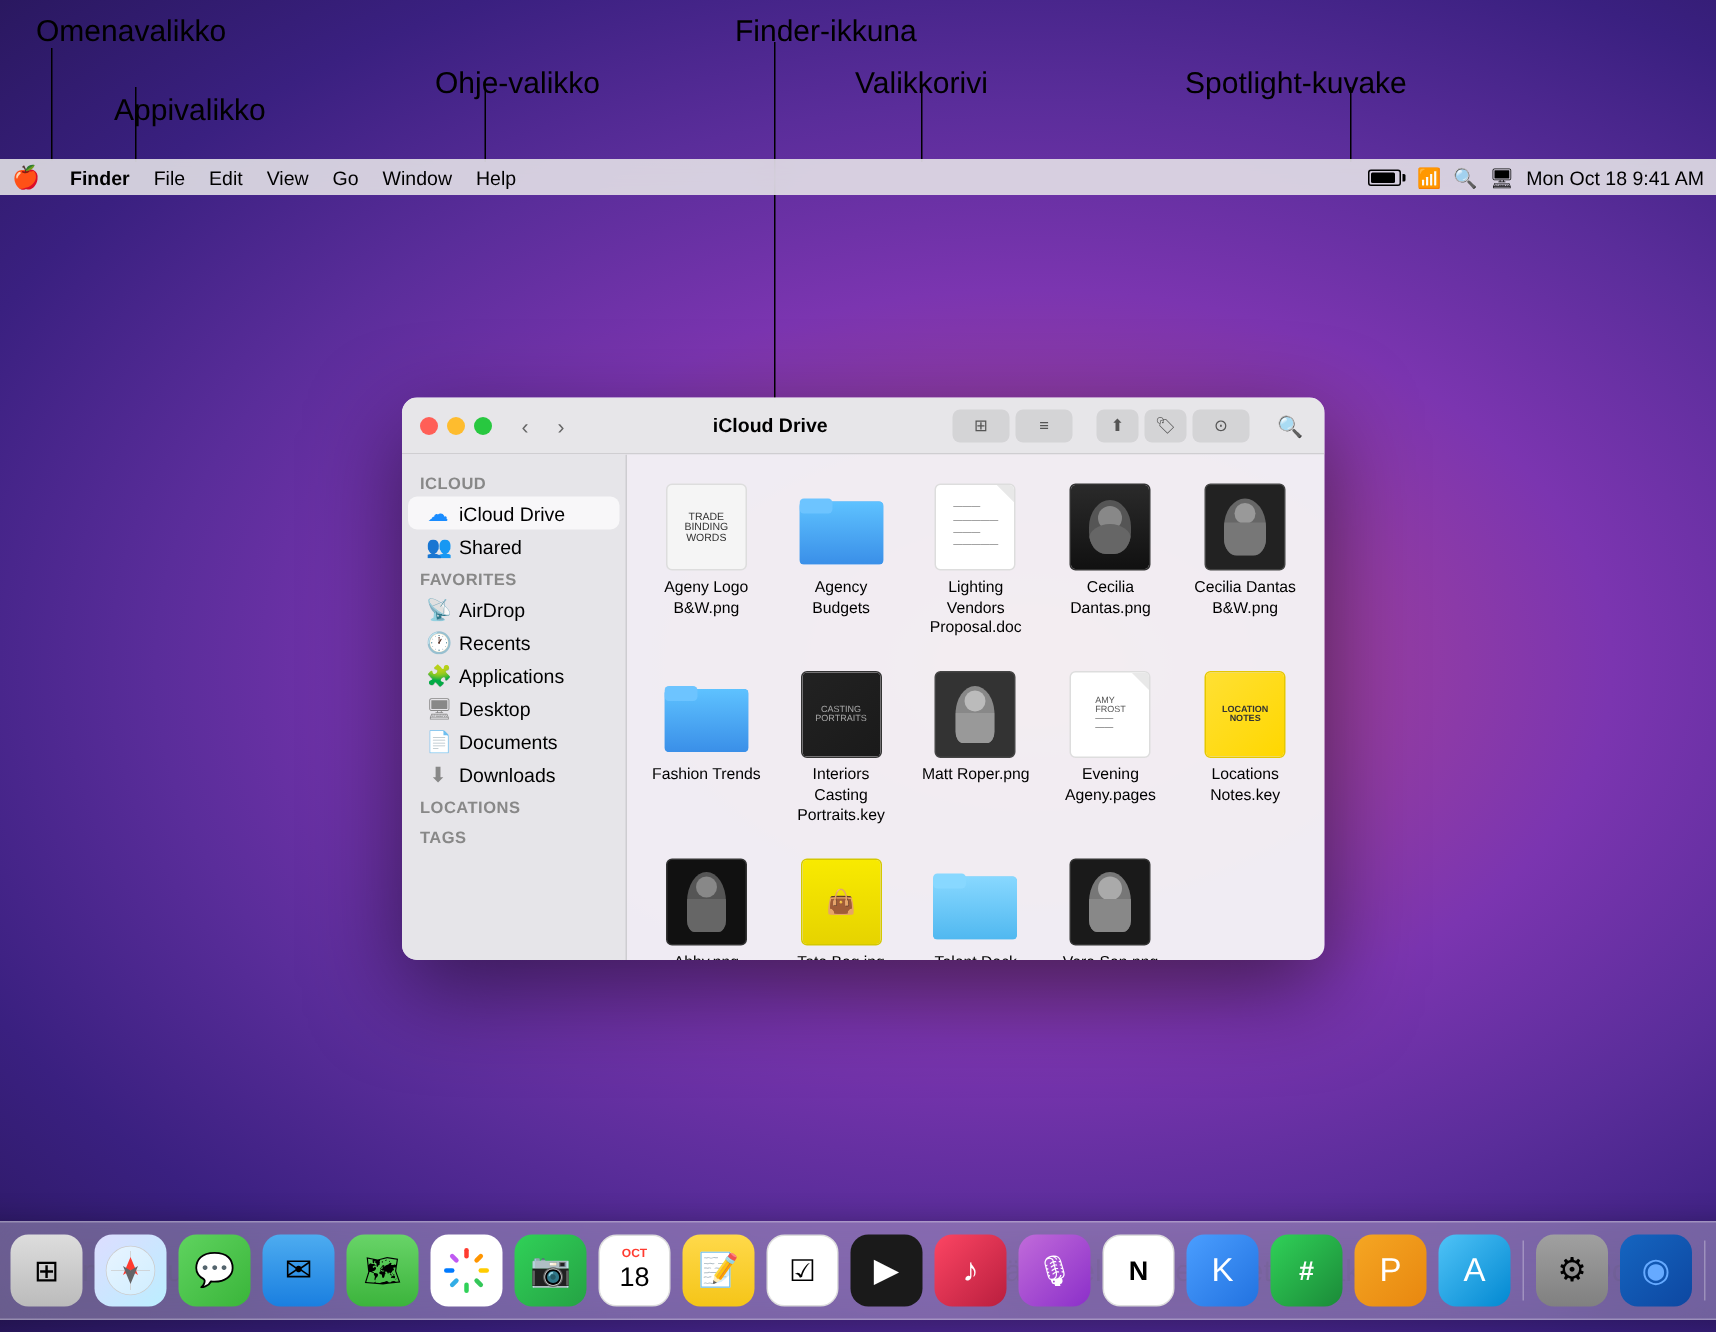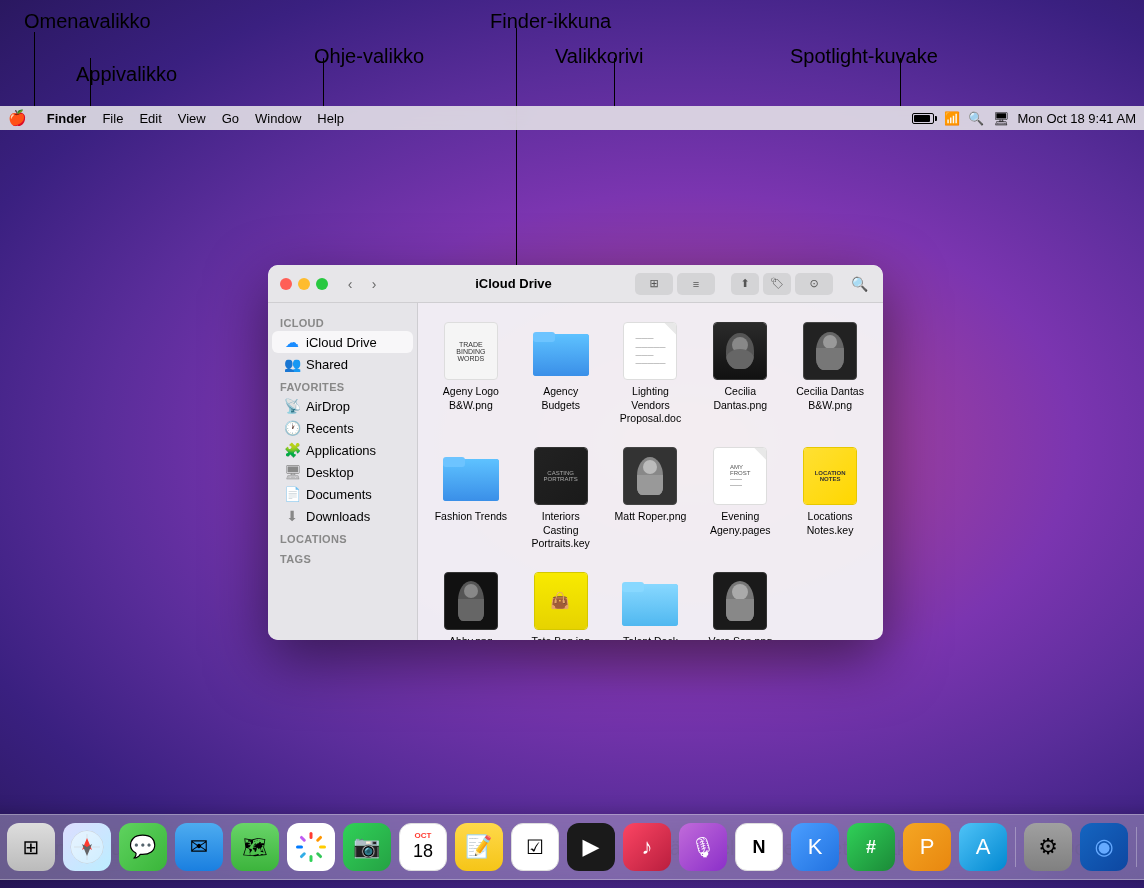--- a/index.html
+++ b/index.html
@@ -361,23 +361,23 @@
       background: #000;
     }
   </style>
 </head>
 <body>
 
 <div class="desktop">
 
   <span class="annotation" style="top:10px; left:24px;">Omenavalikko</span>
   <span class="annotation" style="top:63px; left:76px;">Appivalikko</span>
-  <span class="annotation" style="top:45px; left:290px;margin-left:24px;">Ohje-valikko</span>
+  <span class="annotation" style="top:45px; left:290px;">Ohje-valikko</span>
   <span class="annotation" style="top:10px; left:490px;">Finder-ikkuna</span>
-  <span class="annotation" style="top:45px; left:555px;">Valikkorivi</span>
+  <span class="annotation" style="top:45px; left:570px;">Valikkorivi</span>
   <span class="annotation" style="top:45px; left:790px;">Spotlight-kuvake</span>
 
   <span class="annotation" style="bottom:28px; left:38px;">Finder-kuvake</span>
   <span class="annotation" style="bottom:28px; left:660px;">Järjestelmäasetukset-kuvake</span>
   <span class="annotation" style="bottom:28px; left:1060px;">Dock</span>
 
   <div class="ann-line-v" style="top:32px; left:34px; height:75px;"></div>
 
   <div class="ann-line-v" style="top:58px; left:90px; height:50px;"></div>
 

